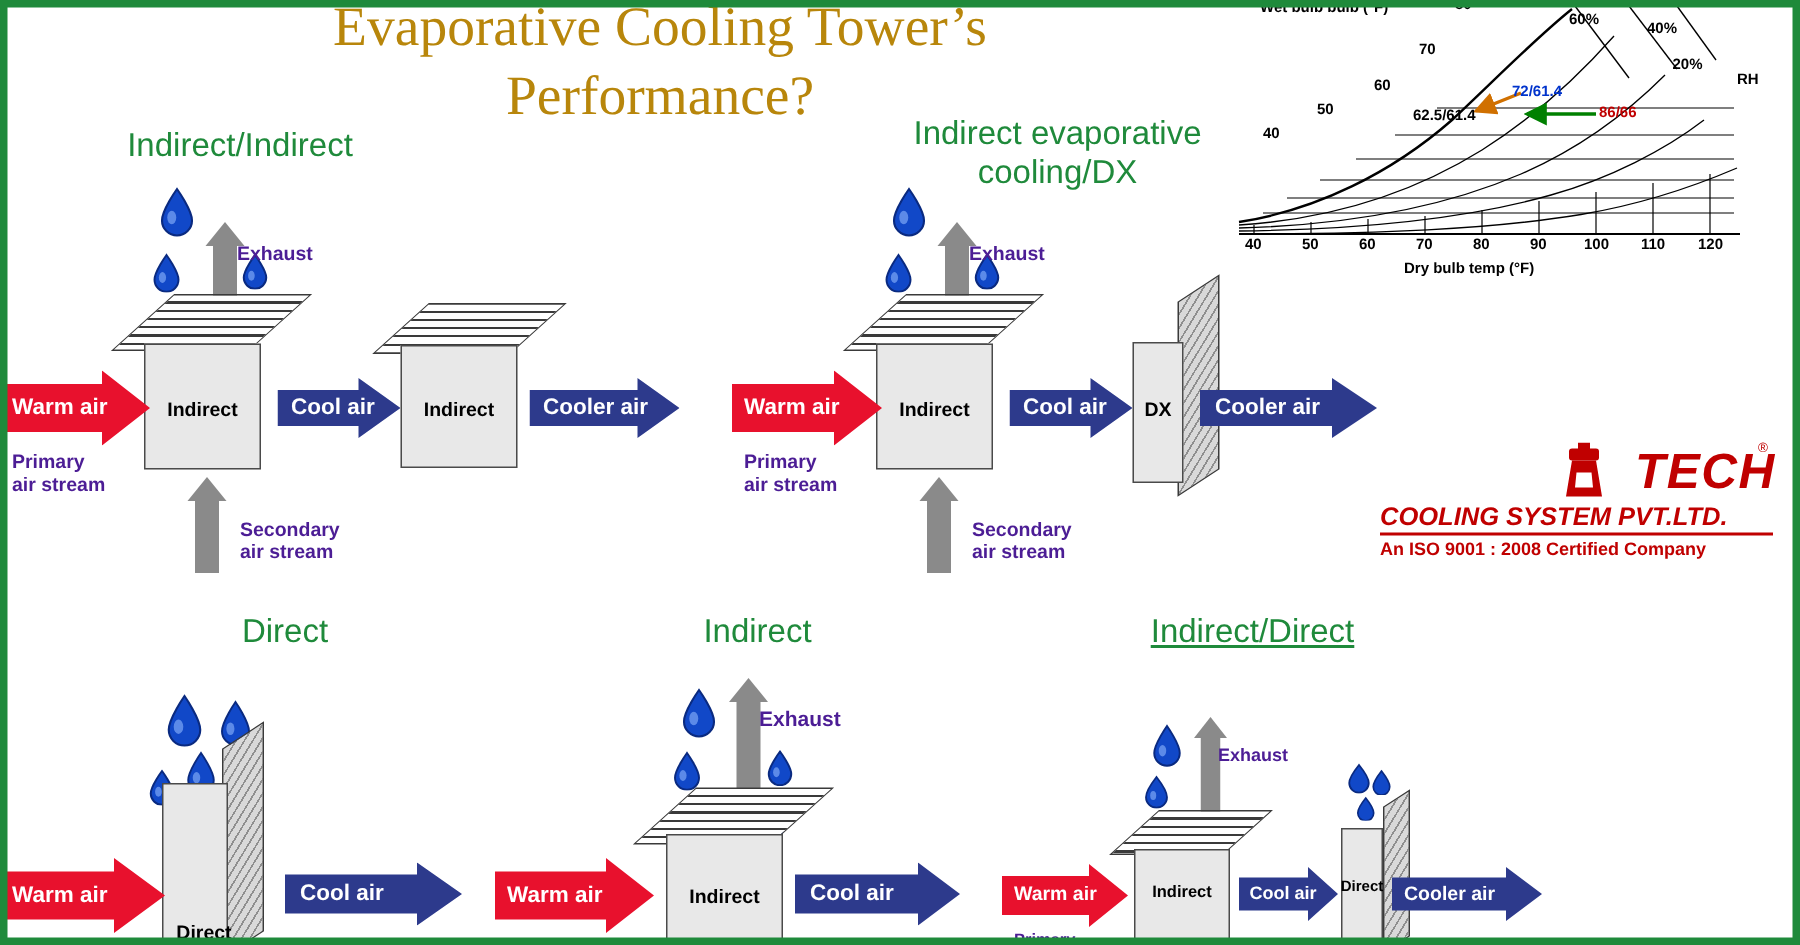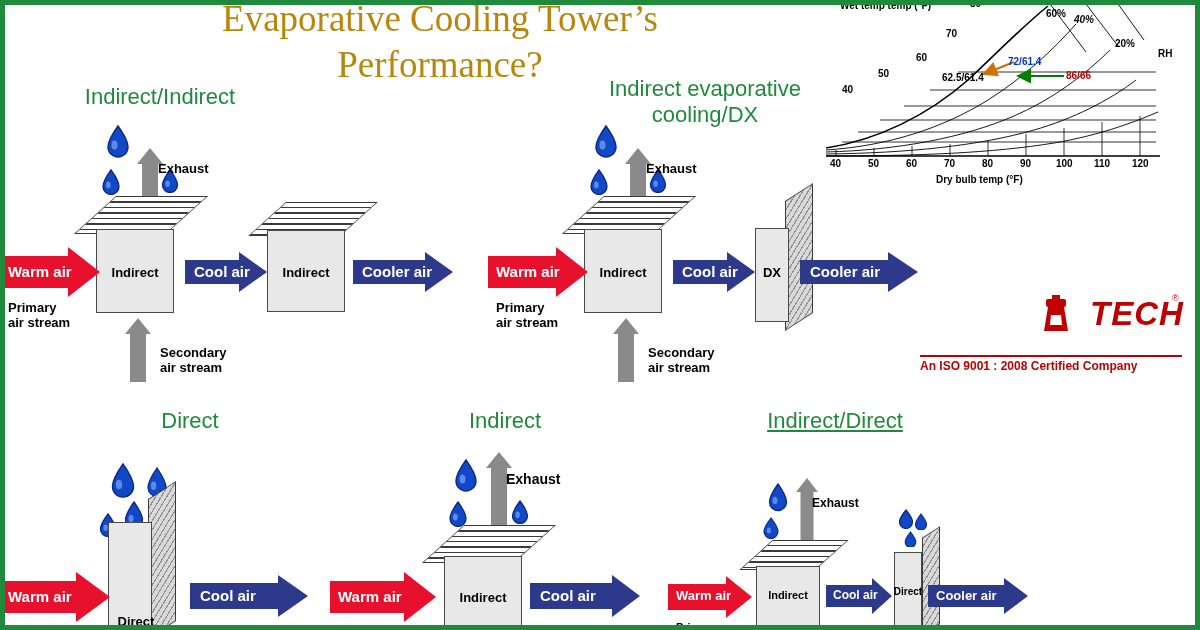--- a/index.html
+++ b/index.html
@@ -55,21 +55,21 @@
     white-space:nowrap;
   }
   .uparrow{position:absolute;}
   .uparrow .stem{position:absolute;background:#8a8a8a;left:50%;transform:translateX(-50%);}
   .uparrow .head{
     position:absolute;left:50%;transform:translateX(-50%);width:0;height:0;
     border-left:13px solid transparent;border-right:13px solid transparent;
     border-bottom:16px solid #8a8a8a;top:0;
   }
 
-  .lbl{position:absolute;font-size:13px;font-weight:bold;color:#000000;line-height:15px;}
+  .lbl{position:absolute;font-size:13px;font-weight:bold;color:#4c1d95;line-height:15px;}
 
   
   .drop{position:absolute;}
 
   
   .psy{position:absolute;left:818px;top:0px;width:372px;height:190px;}
   .psy-txt{position:absolute;font-size:10px;font-weight:bold;color:#000;white-space:nowrap;}
   .psy-txt.red{color:#c00000;}
   .psy-txt.blue{color:#0033cc;}
 
@@ -410,30 +410,30 @@
         <marker id="ao" markerWidth="7" markerHeight="7" refX="6" refY="3.5" orient="auto">
           <polygon points="0,0 7,3.5 0,7" fill="#d07000"></polygon>
         </marker>
         <marker id="ag" markerWidth="7" markerHeight="7" refX="6" refY="3.5" orient="auto">
           <polygon points="0,0 7,3.5 0,7" fill="#008000"></polygon>
         </marker>
       </defs>
     </svg>
 
     
-    <div class="psy-txt" style="left:22px;top:0px;">Wet temp temp (°F)</div>
+    <div class="psy-txt" style="left:22px;top:0px;">Wet bulb bulb (°F)</div>
     <div class="psy-txt" style="left:152px;top:-2px;">80</div>
     <div class="psy-txt" style="left:128px;top:28px;">70</div>
     <div class="psy-txt" style="left:98px;top:52px;">60</div>
     <div class="psy-txt" style="left:60px;top:68px;">50</div>
     <div class="psy-txt" style="left:24px;top:84px;">40</div>
 
     <div class="psy-txt" style="left:176px;top:-4px;">80%</div>
     <div class="psy-txt" style="left:228px;top:8px;">60%</div>
-    <div class="psy-txt" style="left:256px;top:14px;font-style:italic;">40%</div>
+    <div class="psy-txt" style="left:280px;top:14px;">40%</div>
     <div class="psy-txt" style="left:297px;top:38px;">20%</div>
     <div class="psy-txt" style="left:340px;top:48px;">RH</div>
 
     <div class="psy-txt blue" style="left:190px;top:56px;">72/61.4</div>
     <div class="psy-txt" style="left:124px;top:72px;">62.5/61.4</div>
     <div class="psy-txt red" style="left:248px;top:70px;">86/66</div>
 
     <div class="psy-txt" style="left:12px;top:158px;">40</div>
     <div class="psy-txt" style="left:50px;top:158px;">50</div>
     <div class="psy-txt" style="left:88px;top:158px;">60</div>
@@ -450,18 +450,19 @@
     <div class="logo-main" style="left:170px;">TECH</div>
 
     <svg style="position:absolute;left:118px;top:0px;" width="36" height="38">
       <path d="M6 36 L10 12 L26 12 L30 36 Z" fill="#c00000"></path>
       <rect x="8" y="4" width="20" height="8" rx="2" fill="#c00000"></rect>
       <rect x="14" y="0" width="8" height="5" fill="#c00000"></rect>
       <path d="M13 20 L23 20 L24 30 L12 30 Z" fill="#ffffff"></path>
     </svg>
     <div class="logo-reg">®</div>
     <div class="logo-rule"></div>
+    <div class="logo-sub">COOLING SYSTEM PVT.LTD.</div>
     <div class="logo-iso">An ISO 9001 : 2008 Certified Company</div>
   </div>
 
 </div>
 
 <div class="page-border"></div>
 
 </body></html>

